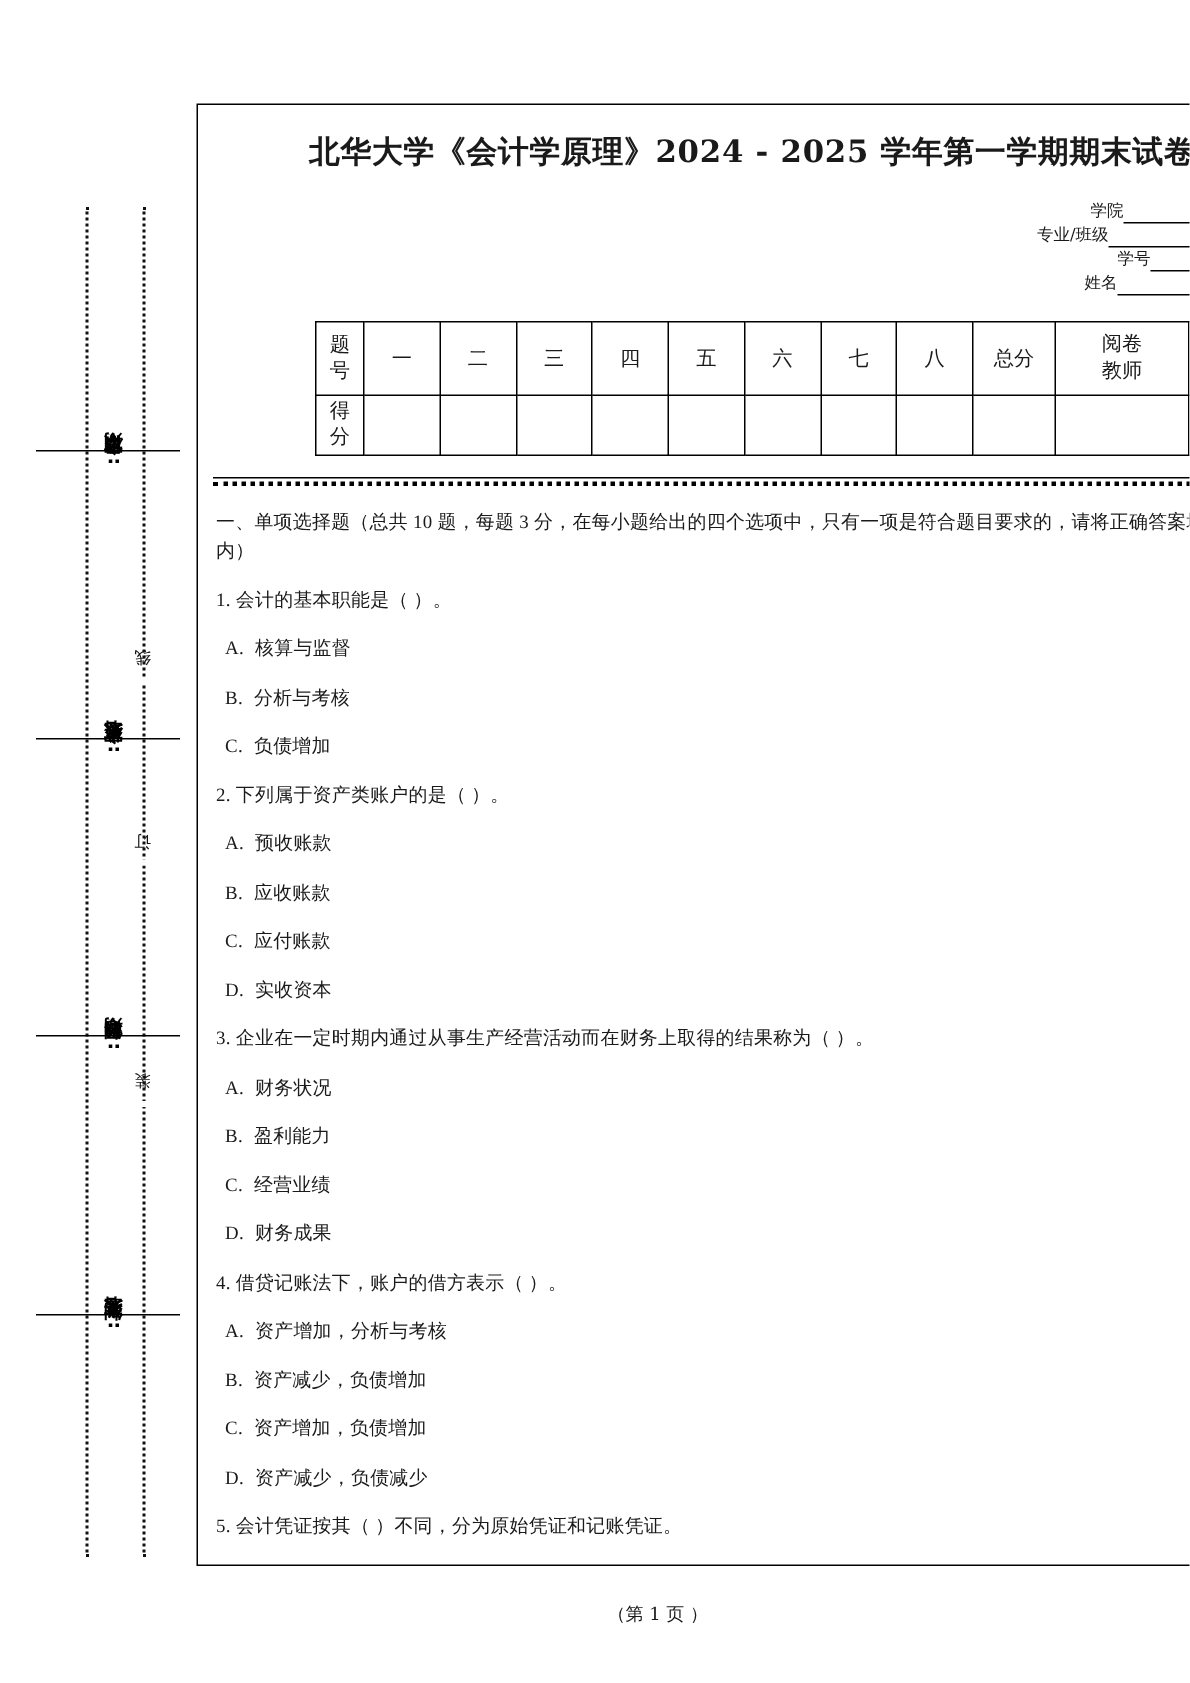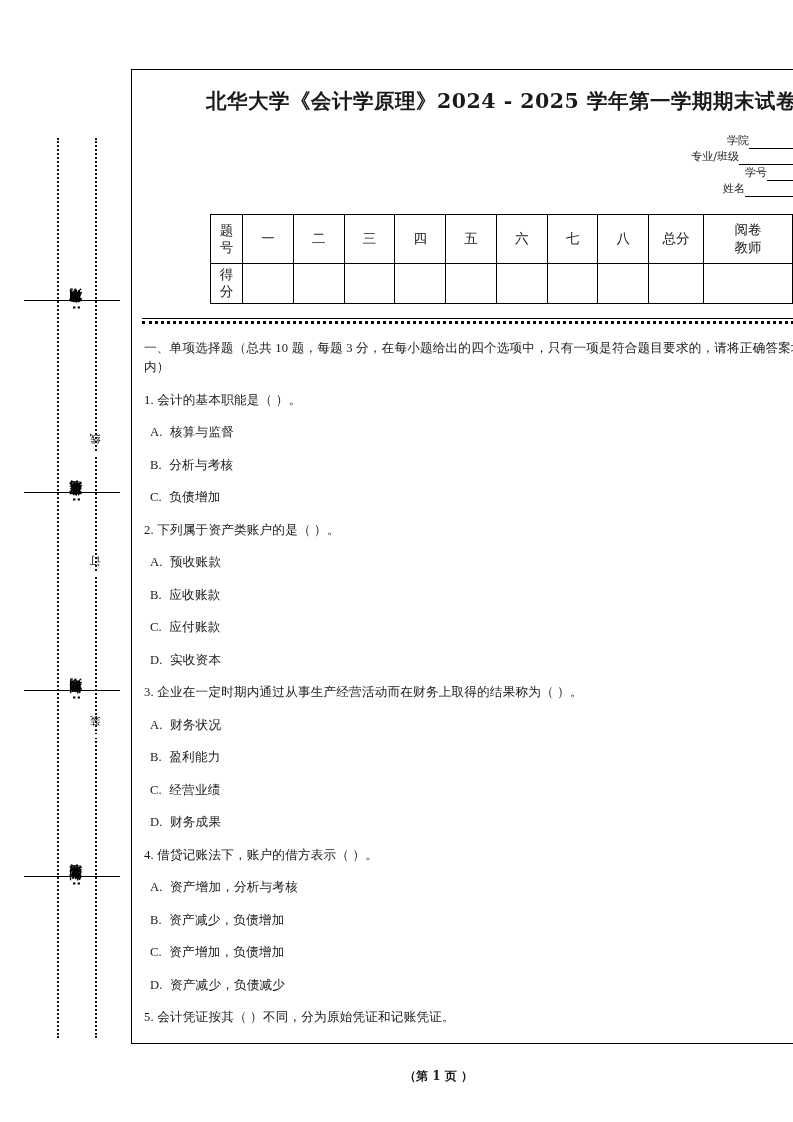--- a/index.html
+++ b/index.html
@@ -175,21 +175,21 @@
   .opt-letter { margin-right: 4px; }
 
   
   #page-footer {
     position: absolute;
     left: 131px;
     top: 1068px;
     width: 615px;
     text-align: center;
     font-size: 12px;
-    font-weight: bold;
+    font-weight: normal;
     font-family: "DejaVu Serif", "Liberation Serif", serif;
   }
 </style>
 </head>
 <body>
 
 <div id="binding-margin">
   <div class="dotted-rail" id="rail-outer"></div>
   <div class="dotted-rail" id="rail-inner"></div>
 

